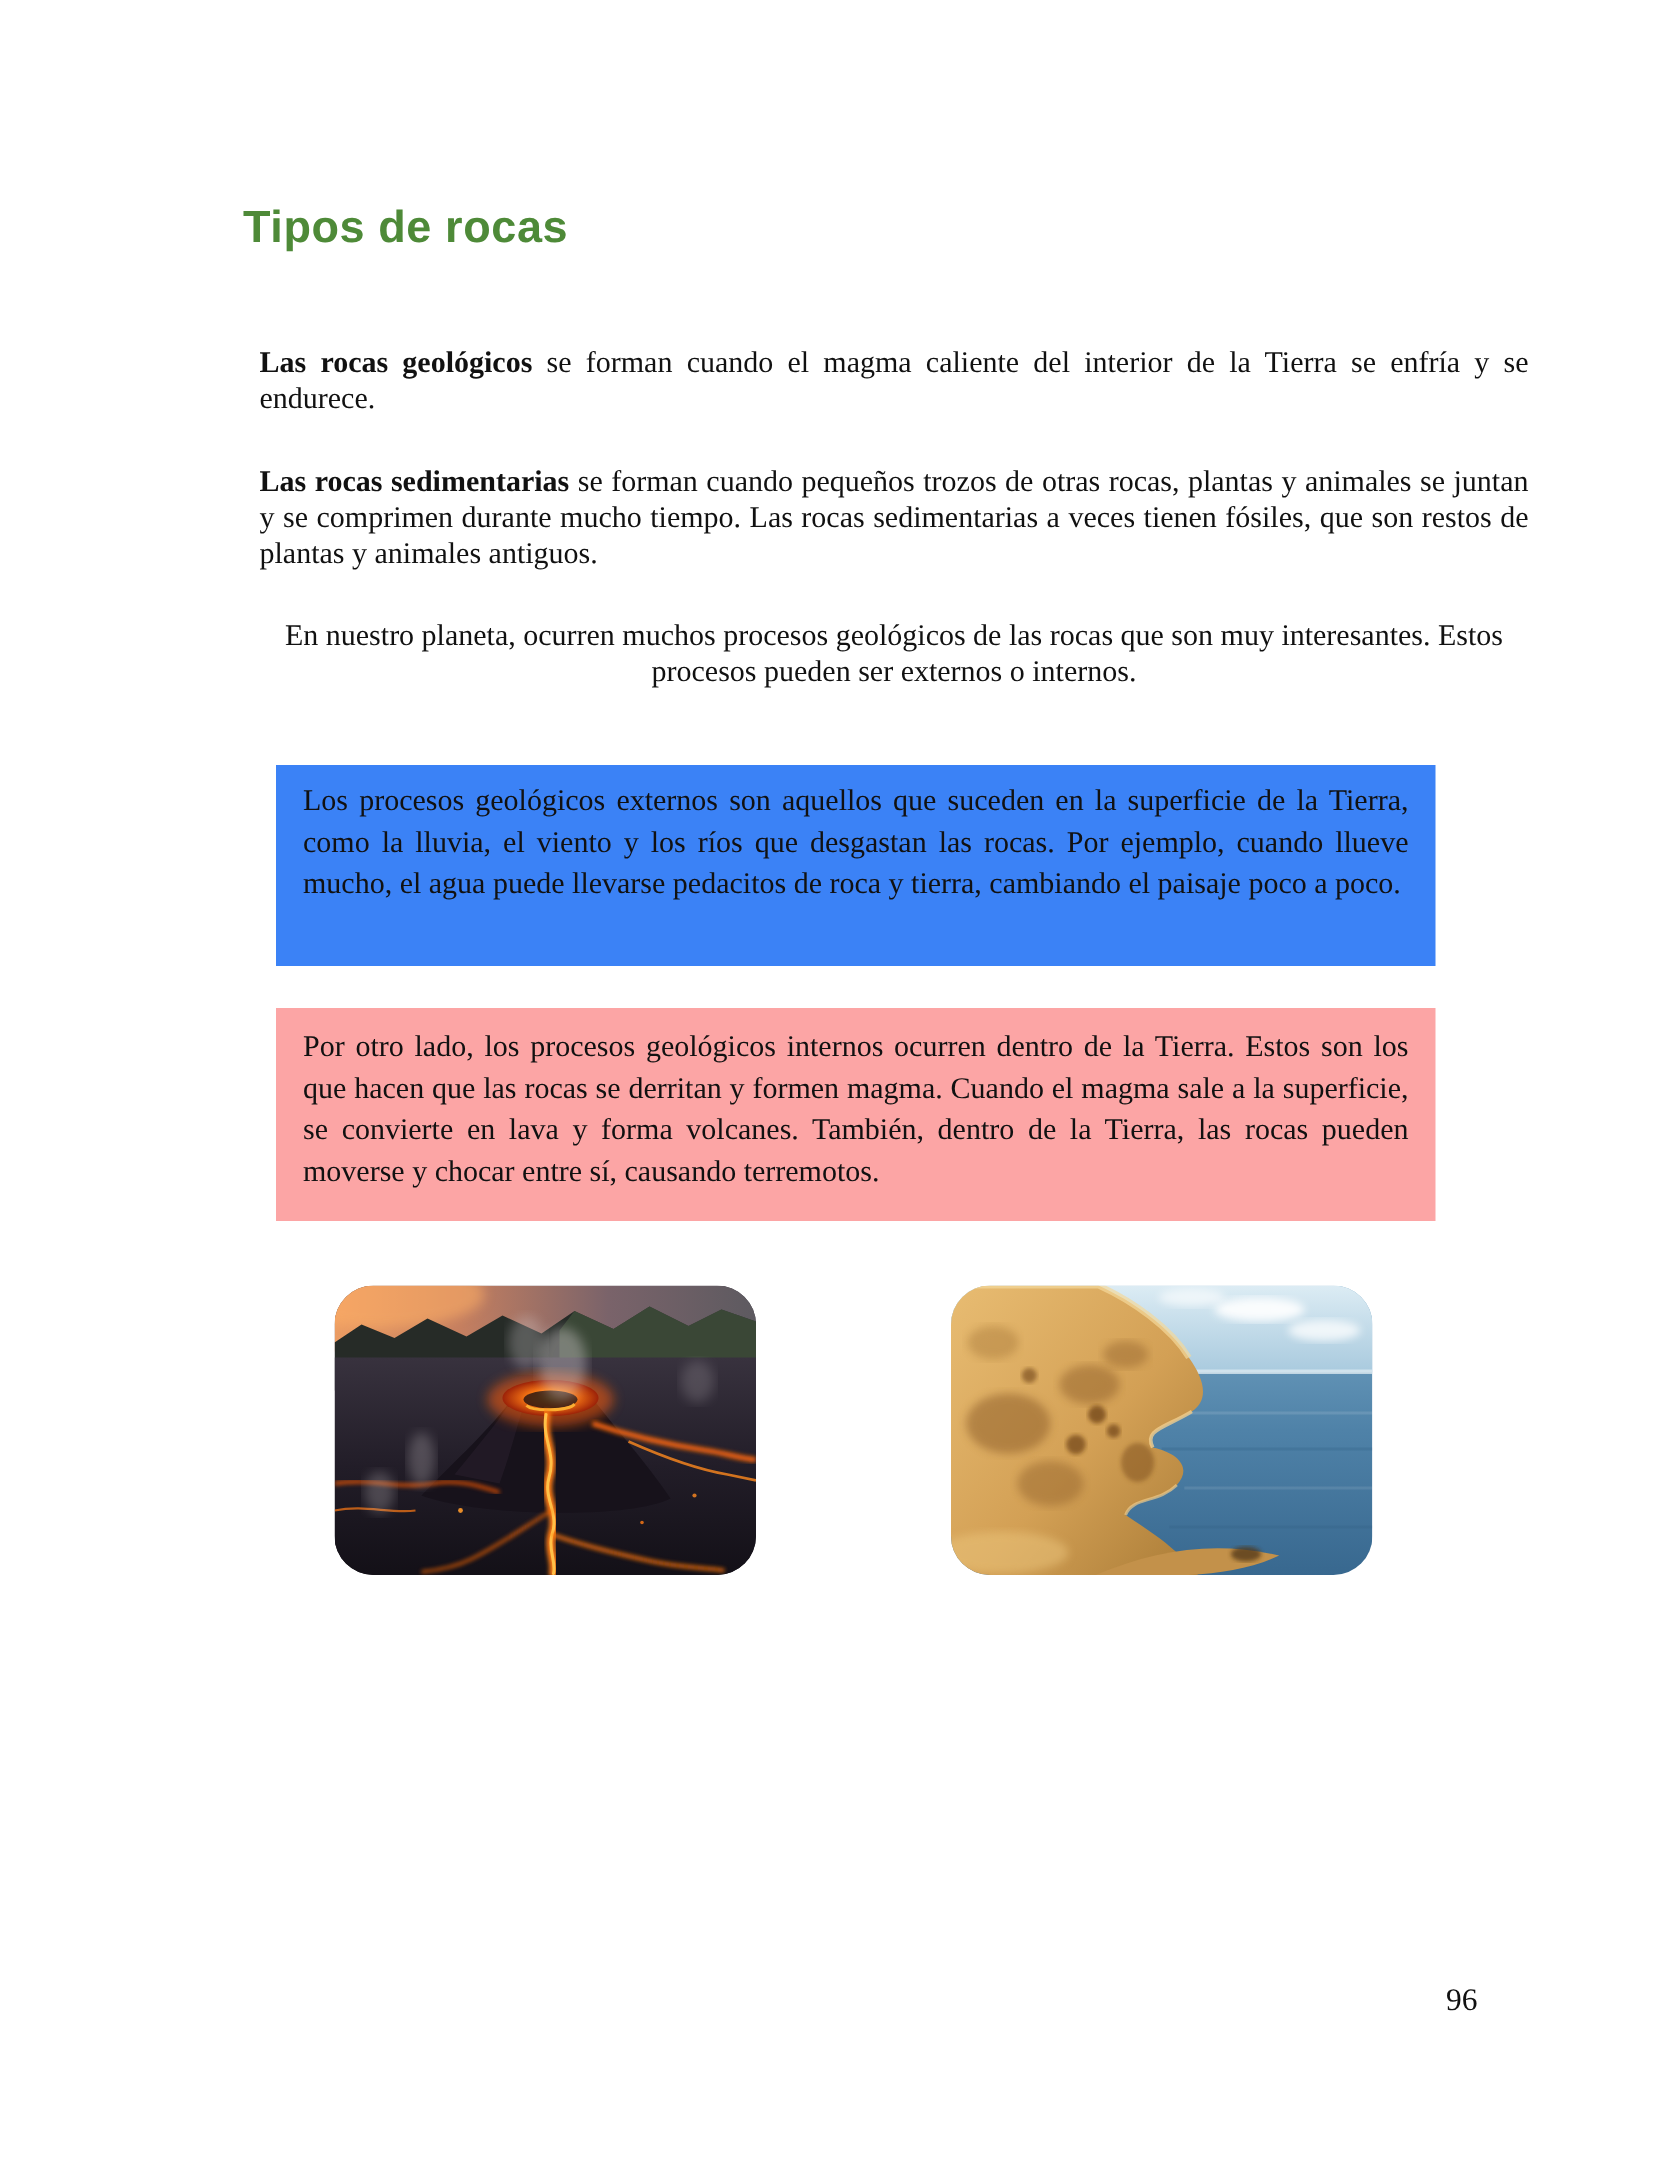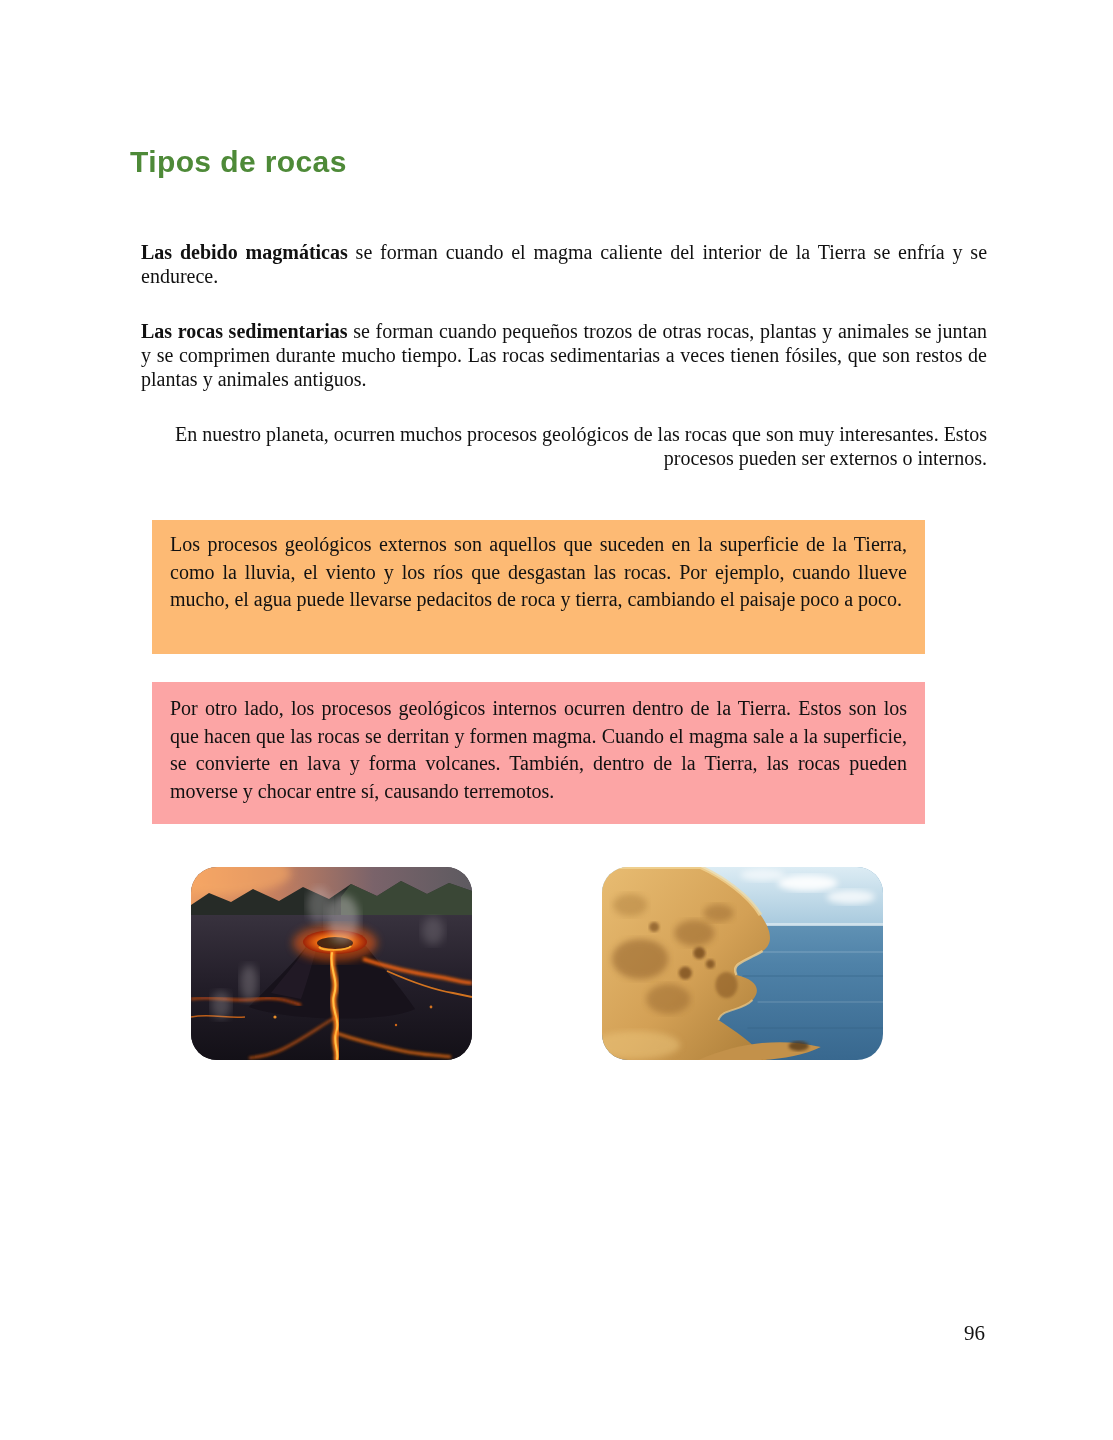--- a/index.html
+++ b/index.html
@@ -6,21 +6,22 @@
   html, body { background: #ffffff; }
   body {
     width: 1113px; height: 1440px;
     position: relative;
     font-family: "Liberation Serif", serif;
     color: #111111;
     overflow: hidden;
   }
   .page {
     position: absolute; inset: 0;
-    padding: 10px 128px 0 130px;
+    padding: 0 128px 0 130px;
+    margin-left: 32px;
   }
   .doc-title {
     font-family: "Liberation Sans", sans-serif;
     font-weight: 700;
     font-size: 30px;
     line-height: 36px;
     letter-spacing: 0.4px;
     margin-top: 134px;
   }
   .bpar {
@@ -35,21 +36,21 @@
   .p3 { margin-top: 30px; }
   .bpar b { font-weight: 700; }
   .section-heading {
     font-family: "Liberation Sans", sans-serif;
     font-weight: 700;
     font-size: 25px;
     line-height: 30px;
     letter-spacing: 0.2px;
     margin-top: 64px;
   }
-  .p4 { margin-top: 31px; text-align: right; }
+  .p4 { margin-top: 31px; text-align: center; }
   .callout {
     margin-left: 22px;
     width: 773px;
     font-size: 20px;
     line-height: 27.5px;
     text-align: justify;
     padding: 11px 18px 0 18px;
   }
   .callout-external { margin-top: 50px; height: 134px; }
   .callout-internal { margin-top: 28px; height: 142px; padding-top: 13px; }
@@ -75,29 +76,29 @@
     text-align: right;
   }
 </style>
 </head>
 <body>
 
 <div class="page">
 
   <h1 class="doc-title" style="color: rgb(78, 138, 56);">Tipos de rocas</h1>
 
-  <p class="bpar p1"><b>Las debido magmáticas</b> <span>se forman cuando el magma caliente del interior de la Tierra se enfría y se endurece.</span></p>
+  <p class="bpar p1"><b>Las rocas geológicos</b> <span>se forman cuando el magma caliente del interior de la Tierra se enfría y se endurece.</span></p>
 
   <p class="bpar p2"><b>Las rocas sedimentarias</b> <span>se forman cuando pequeños trozos de otras rocas, plantas y animales se juntan y se comprimen durante mucho tiempo. Las rocas sedimentarias a veces tienen fósiles, que son restos de plantas y animales antiguos.</span></p>
 
 
 
   <p class="bpar p4">En nuestro planeta, ocurren muchos procesos geológicos de las rocas que son muy interesantes. Estos procesos pueden ser externos o internos.</p>
 
-  <div class="callout callout-external" style="background: #fdba74;">
+  <div class="callout callout-external" style="background: #3b82f6;">
     <span>Los procesos geológicos externos son aquellos que suceden en la superficie de la Tierra, como la lluvia, el viento y los ríos que desgastan las rocas. Por ejemplo, cuando llueve mucho, el agua puede llevarse pedacitos de roca y tierra, cambiando el paisaje poco a poco.</span>
   </div>
 
   <div class="callout callout-internal" style="background: #fca5a5;">
     <span>Por otro lado, los procesos geológicos internos ocurren dentro de la Tierra. Estos son los que hacen que las rocas se derritan y formen magma. Cuando el magma sale a la superficie, se convierte en lava y forma volcanes. También, dentro de la Tierra, las rocas pueden moverse y chocar entre sí, causando terremotos.</span>
   </div>
 
   <div class="images-row">
 
     <div class="photo">

